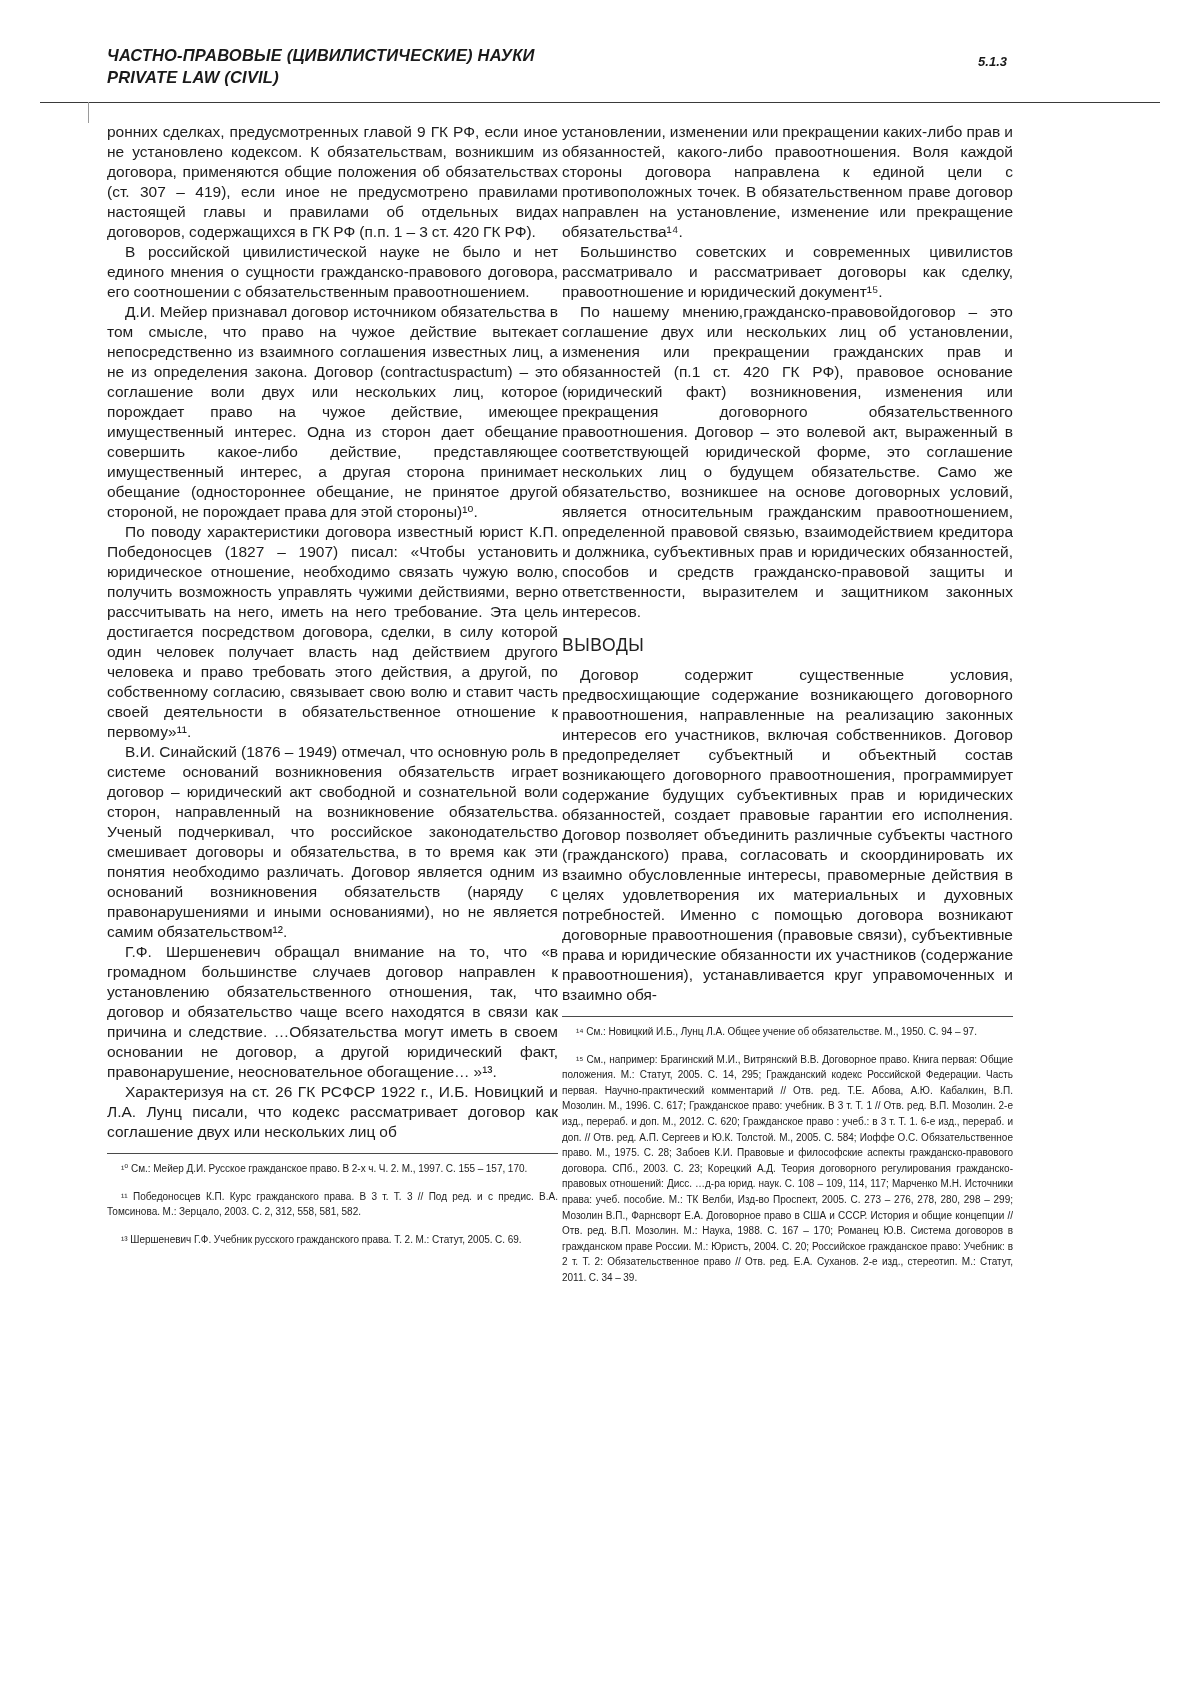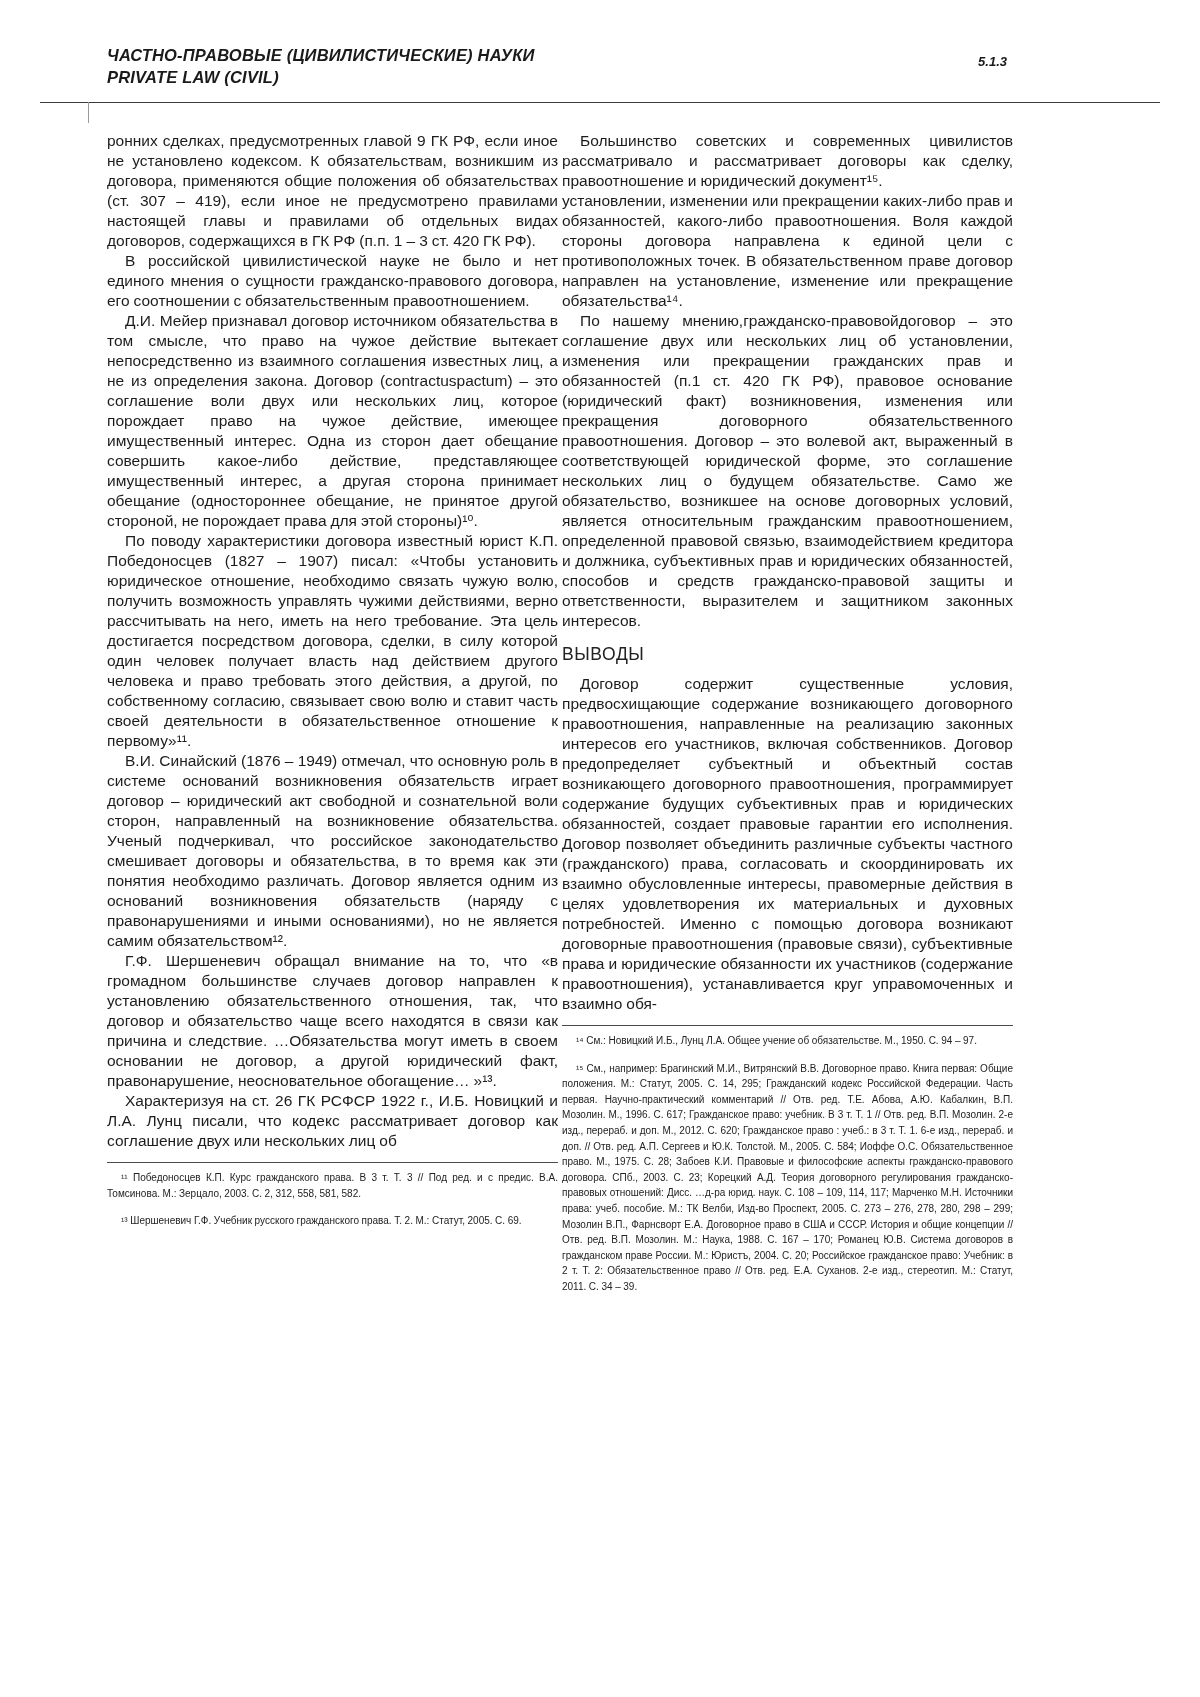--- a/index.html
+++ b/index.html
@@ -21,21 +21,21 @@
   }
   .section-code {
     position: absolute; top: 54px; right: 193px;
     font-weight: bold; font-style: italic; font-size: 13px; color: #1a1a1a;
   }
   .header-rule { position: absolute; top: 102px; left: 40px; width: 1120px; border-top: 1.4px solid #3a3a3a; }
   .header-tick { position: absolute; top: 102px; left: 88px; height: 21px; border-left: 1px solid #9a9a9a; }
 
   
   .columns {
-    position: absolute; top: 131px; left: 107px; width: 906px;
+    position: absolute; top: 122px; left: 107px; width: 906px;
     display: grid; grid-template-columns: 1fr 1fr; column-gap: 4px;
     max-height: 1475px; overflow: hidden;
   }
   .col { min-width: 0; }
   .body-p {
     font-size: 15.5px; line-height: 20px;
     text-align: justify; text-indent: 18px;
     hyphens: auto; -webkit-hyphens: auto; word-spacing: -0.3px;
   }
   .body-p.noindent { text-indent: 0; }
@@ -81,28 +81,29 @@
     <section class="col">
       <p class="body-p noindent">ронних сделках, предусмотренных главой 9 ГК РФ, если иное не установлено кодексом. К обязательствам, возникшим из договора, применяются общие положения об обязательствах (ст.  307 – 419), если иное не предусмотрено правилами настоящей главы и правилами об отдельных видах договоров, содержащихся в ГК РФ (п.п. 1 – 3 ст. 420 ГК РФ).</p>
       <p class="body-p">В российской цивилистической науке не было и нет единого мнения о сущности гражданско-правового договора, его соотношении с обязательственным правоотношением.</p>
       <p class="body-p">Д.И. Мейер признавал договор источником обязательства в том смысле, что право на чужое действие вытекает непосредственно из взаимного соглашения известных лиц, а не из определения закона. Договор (contractuspactum) – это соглашение воли двух или нескольких лиц, которое порождает право на чужое действие, имеющее имущественный интерес. Одна из сторон дает обещание совершить какое-либо действие, представляющее имущественный интерес, а другая сторона принимает обещание (одностороннее обещание, не принятое другой стороной, не порождает права для этой стороны)¹⁰.</p>
       <p class="body-p">По поводу характеристики договора известный юрист К.П. Победоносцев (1827 – 1907) писал: «Чтобы установить юридическое отношение, необходимо связать чужую волю, получить возможность управлять чужими действиями, верно рассчитывать на него, иметь на него требование. Эта цель достигается посредством договора, сделки, в силу которой один человек получает власть над действием другого человека и право требовать этого действия, а другой, по собственному согласию, связывает свою волю и ставит часть своей деятельности в обязательственное отношение к первому»¹¹.</p>
       <p class="body-p">В.И. Синайский (1876 – 1949) отмечал, что основную роль в системе оснований возникновения обязательств играет договор – юридический акт свободной и сознательной воли сторон, направленный на возникновение обязательства. Ученый подчеркивал, что российское законодательство смешивает договоры и обязательства, в то время как эти понятия необходимо различать. Договор является одним из оснований возникновения обязательств (наряду с правонарушениями и иными основаниями), но не является самим обязательством¹².</p>
       <p class="body-p">Г.Ф. Шершеневич обращал внимание на то, что «в громадном большинстве случаев договор направлен к установлению обязательственного отношения, так, что договор и обязательство чаще всего находятся в связи как причина и следствие. …Обязательства могут иметь в своем основании не договор, а другой юридический факт, правонарушение, неосновательное обогащение… »¹³.</p>
       <p class="body-p">Характеризуя на ст. 26 ГК РСФСР 1922 г., И.Б. Новицкий и Л.А. Лунц писали, что кодекс рассматривает договор как соглашение двух или нескольких лиц об</p>
       <div class="fn-sep"></div>
       <div class="footnotes">
+        <p class="fn">¹⁰ См.: Мейер Д.И. Русское гражданское право. В 2-х ч. Ч. 2. М., 1997. С. 155 – 157, 170.</p>
         <p class="fn">¹¹ Победоносцев К.П. Курс гражданского права. В 3 т. Т. 3 // Под ред. и с предис. В.А. Томсинова. М.: Зерцало, 2003. С. 2, 312, 558, 581, 582.</p>
         <p class="fn">¹³ Шершеневич Г.Ф. Учебник русского гражданского права. Т. 2. М.: Статут, 2005. С. 69.</p>
       </div>
     </section>
 
     <section class="col">
+      <p class="body-p noindent">установлении, изменении или прекращении каких-либо прав и обязанностей, какого-либо правоотношения. Воля каждой стороны договора направлена к единой цели с противоположных точек. В обязательственном праве договор направлен на установление, изменение или прекращение обязательства¹⁴.</p>
       <p class="body-p">Большинство советских и современных цивилистов рассматривало и рассматривает договоры как сделку, правоотношение и юридический документ¹⁵.</p>
-      <p class="body-p noindent">установлении, изменении или прекращении каких-либо прав и обязанностей, какого-либо правоотношения. Воля каждой стороны договора направлена к единой цели с противоположных точек. В обязательственном праве договор направлен на установление, изменение или прекращение обязательства¹⁴.</p>
       <p class="body-p">По нашему мнению,гражданско-правовойдоговор – это соглашение двух или нескольких лиц об установлении, изменения или прекращении гражданских прав и обязанностей (п.1 ст. 420 ГК РФ), правовое основание (юридический факт) возникновения, изменения или прекращения договорного обязательственного правоотношения. Договор – это волевой акт, выраженный в соответствующей юридической форме, это соглашение нескольких лиц о будущем обязательстве. Само же обязательство, возникшее на основе договорных условий, является относительным гражданским правоотношением, определенной правовой связью, взаимодействием кредитора и должника, субъективных прав и юридических обязанностей, способов и средств гражданско-правовой защиты и ответственности, выразителем и защитником законных интересов.</p>
       <h2 class="section-heading">ВЫВОДЫ</h2>
       <p class="body-p">Договор содержит существенные условия, предвосхищающие содержание возникающего договорного правоотношения, направленные на реализацию законных интересов его участников, включая собственников. Договор предопределяет  субъектный и объектный состав возникающего договорного правоотношения, программирует содержание будущих субъективных прав и юридических обязанностей, создает правовые гарантии его исполнения. Договор позволяет объединить различные субъекты частного (гражданского) права, согласовать и скоординировать их взаимно обусловленные интересы, правомерные действия в целях удовлетворения их материальных и духовных потребностей. Именно с помощью договора возникают договорные правоотношения (правовые связи), субъективные права и юридические обязанности их участников (содержание правоотношения), устанавливается круг управомоченных и взаимно обя-</p>
       <div class="fn-sep"></div>
       <div class="footnotes">
         <p class="fn">¹⁴ См.: Новицкий И.Б., Лунц Л.А.  Общее учение об обязательстве. М., 1950. С. 94 – 97.</p>
         <p class="fn">¹⁵ См., например: Брагинский М.И., Витрянский В.В. Договорное право. Книга первая: Общие  положения. М.: Статут, 2005. С. 14, 295; Гражданский кодекс Российской Федерации. Часть первая. Научно-практический комментарий // Отв. ред. Т.Е. Абова, А.Ю. Кабалкин, В.П. Мозолин. М., 1996. С. 617; Гражданское право: учебник. В 3 т. Т. 1 // Отв. ред. В.П. Мозолин. 2-е изд., перераб. и доп. М., 2012. С. 620; Гражданское право : учеб.: в 3 т. Т. 1. 6-е изд., перераб. и доп. // Отв. ред. А.П. Сергеев и Ю.К. Толстой. М., 2005. С. 584; Иоффе О.С. Обязательственное право. М., 1975. С. 28; Забоев К.И. Правовые и философские аспекты гражданско-правового договора.  СПб., 2003. С. 23; Корецкий А.Д. Теория договорного регулирования гражданско-правовых отношений: Дисс. …д-ра юрид. наук. С. 108 – 109, 114, 117; Марченко М.Н. Источники права: учеб. пособие. М.: ТК Велби, Изд-во Проспект, 2005. С. 273 – 276, 278, 280, 298 – 299; Мозолин В.П., Фарнсворт Е.А. Договорное право в США и СССР. История и общие концепции // Отв. ред. В.П. Мозолин. М.: Наука, 1988. С. 167 – 170; Романец Ю.В. Система договоров в гражданском праве России. М.: Юристъ, 2004. С. 20; Российское гражданское право: Учебник: в 2 т. Т. 2: Обязательственное право // Отв. ред. Е.А. Суханов. 2-е изд., стереотип. М.: Статут, 2011. С. 34 – 39.</p>
       </div>
     </section>
 

